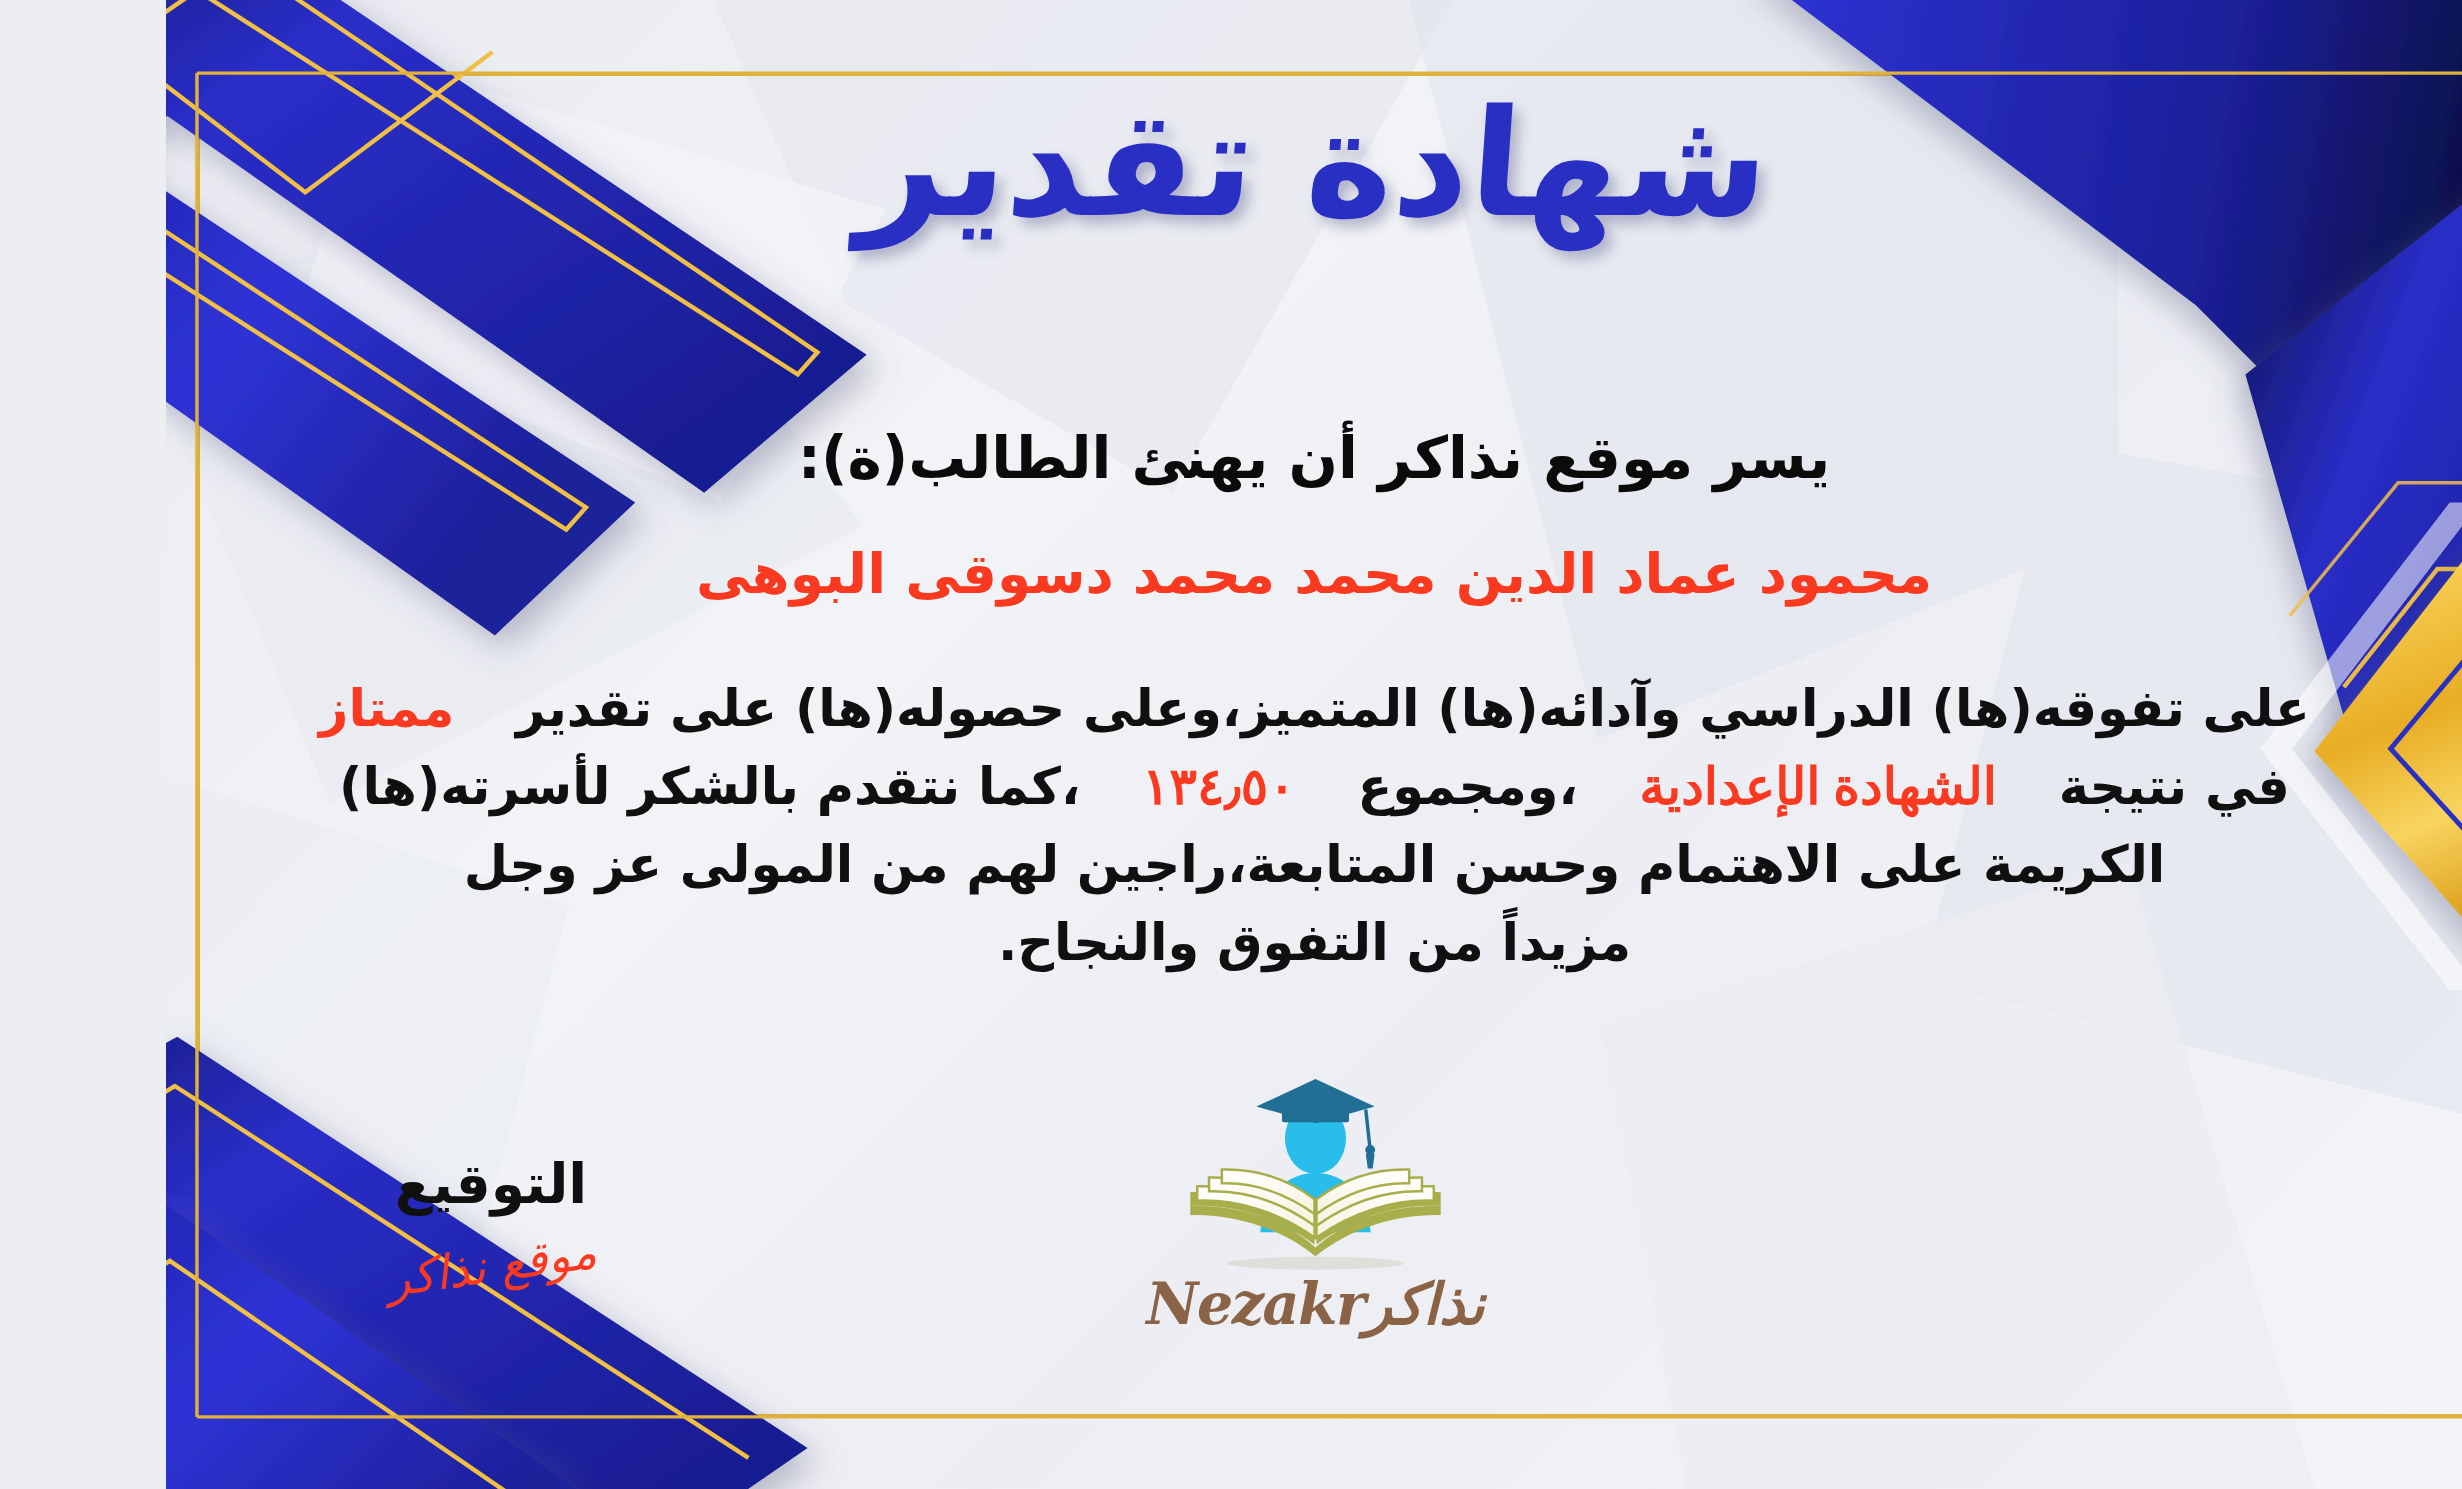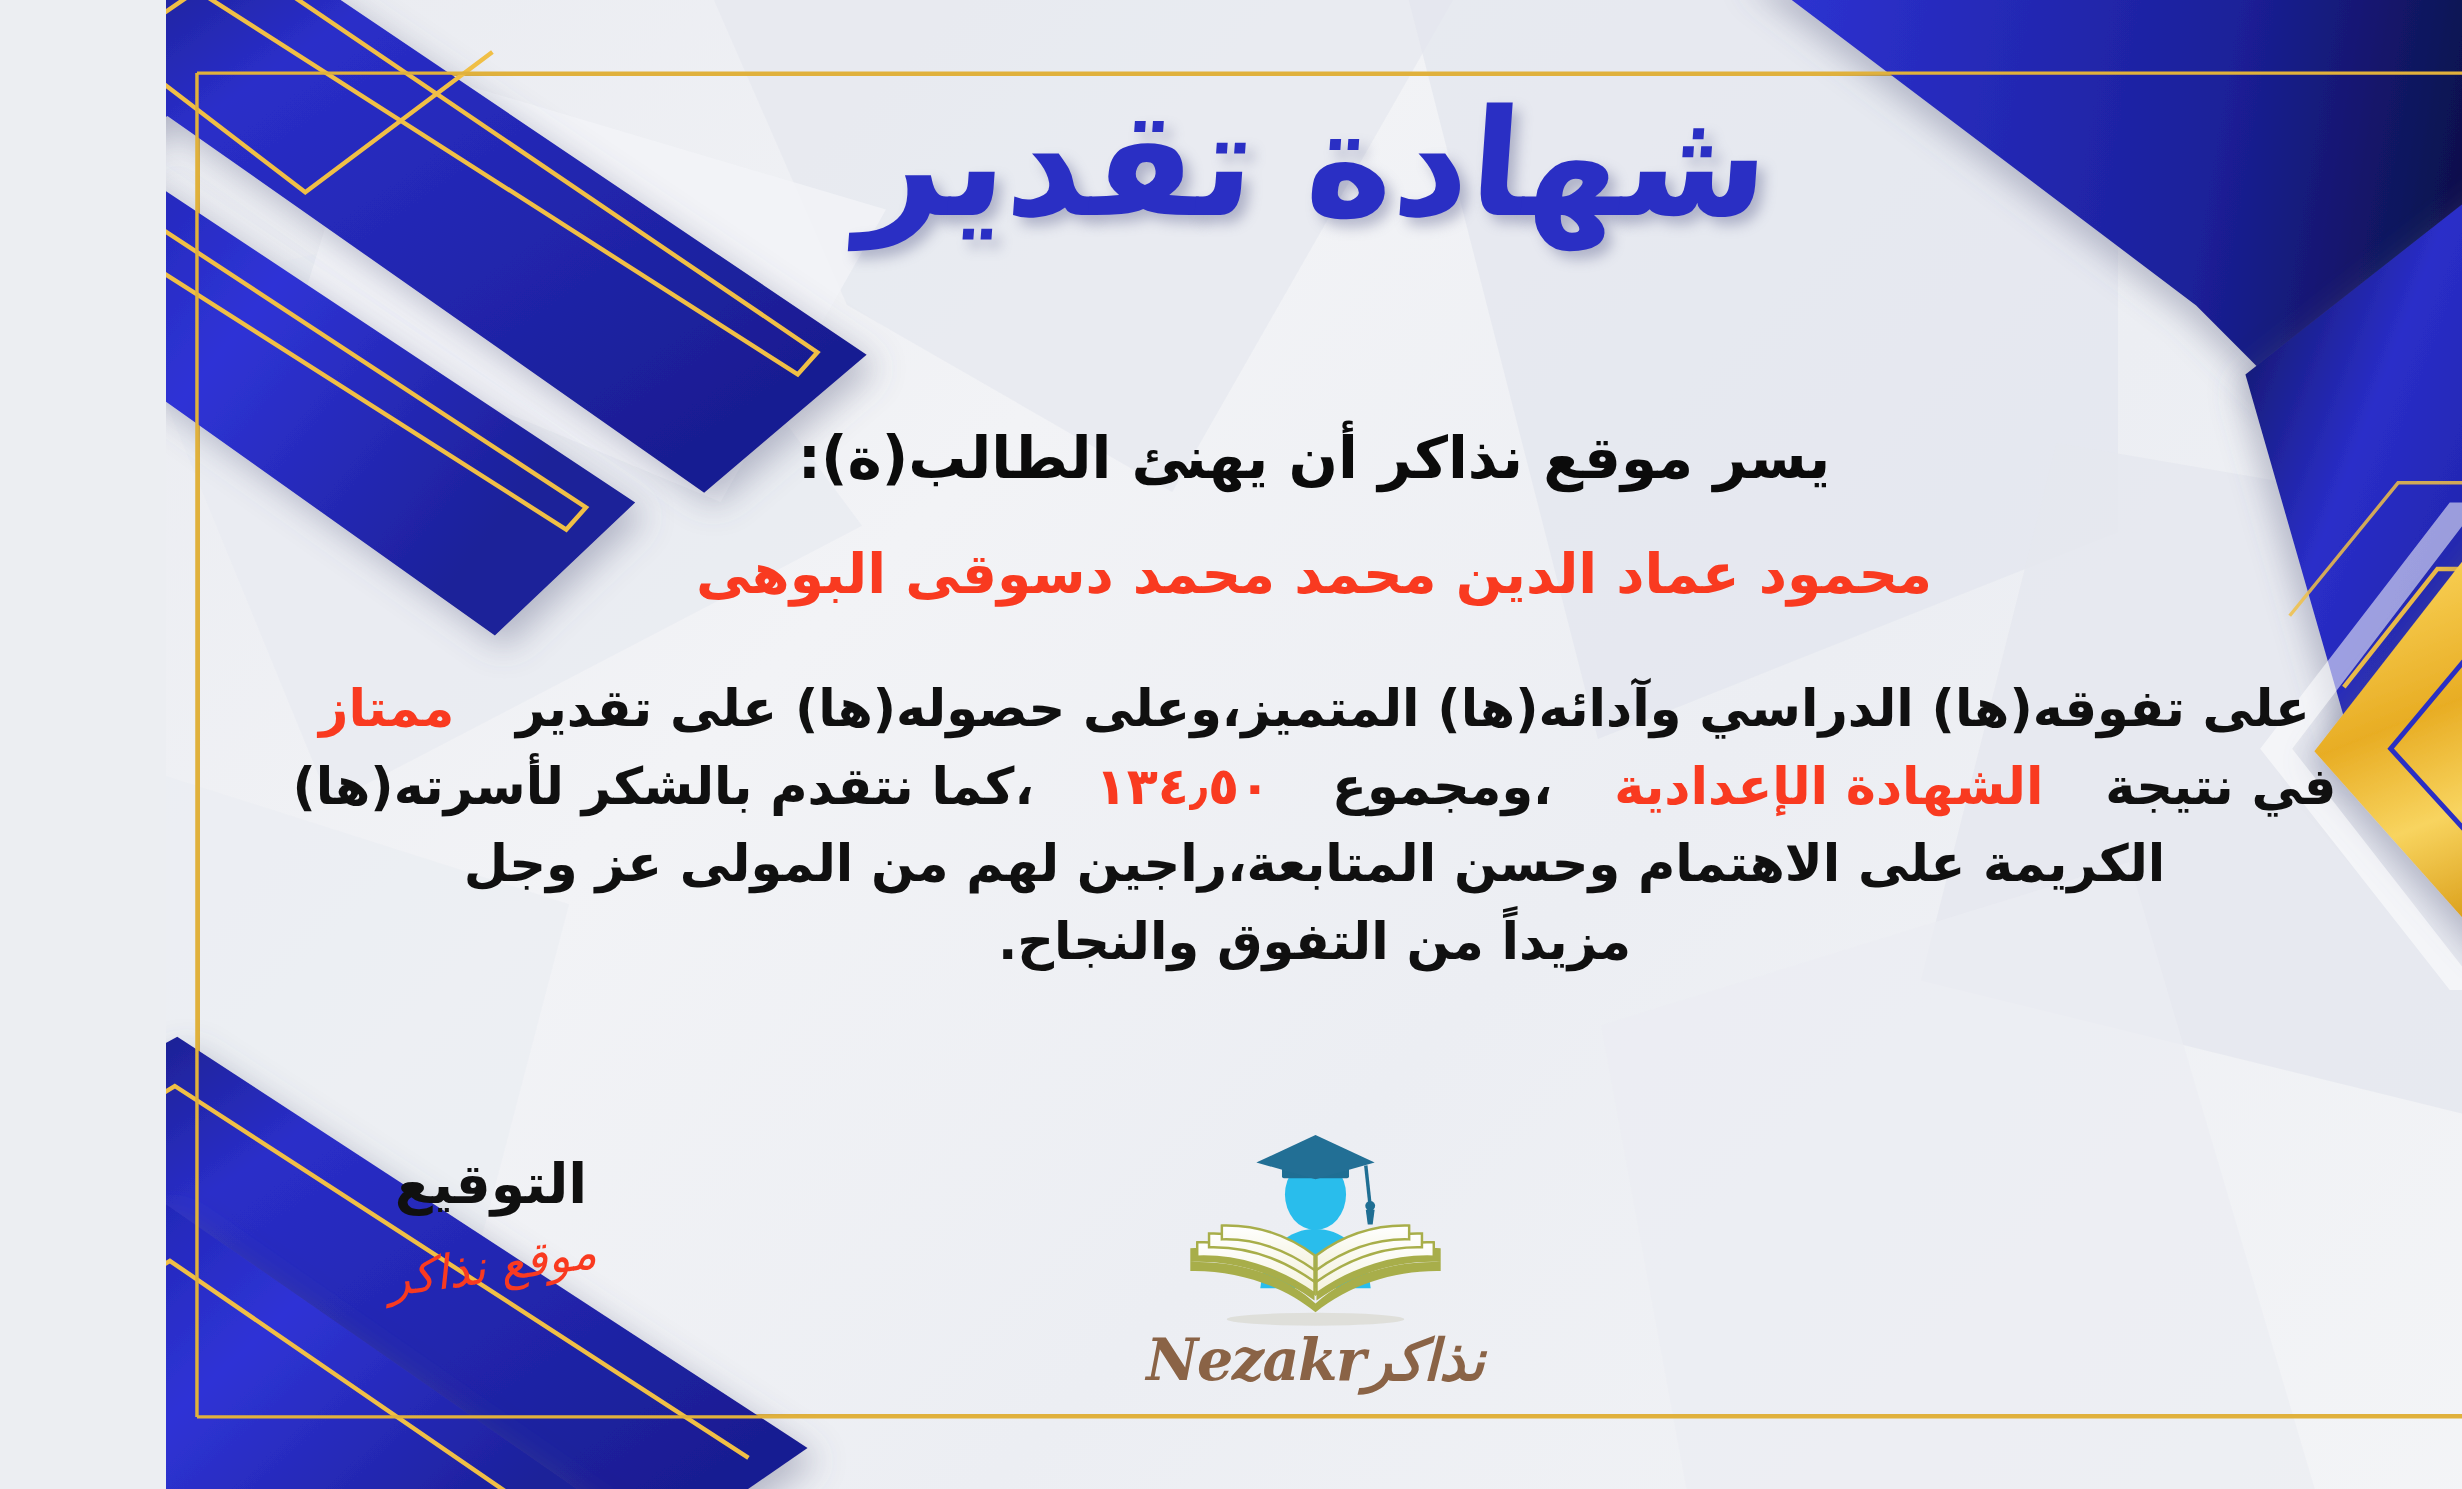--- a/index.html
+++ b/index.html
@@ -101,21 +101,21 @@
     text-align:center;
     font-size:51px;
     font-weight:600;
     color:#101010;
     line-height:1.52;
     letter-spacing:-1px;
   }
   .body-line { display:block; white-space:nowrap; }
   .hl { color:#f93a20; font-weight:700; }
   .sp-before { margin-right:44px; }
-  .sp-after  { margin-left:44px; }
+  .sp-after  { margin-left:44px;font-family:Liberation Serif, serif; }
 
   
   .sig-block {
     position:absolute; top:1152px; right:1935px;
     width:404px; text-align:center;
   }
   .sig-label {
     font-size:55px; font-weight:700; color:#101010;
     letter-spacing:-1px;
   }
@@ -125,21 +125,21 @@
     color:#f93a20;
     font-family:"DejaVu Serif","Liberation Serif",serif;
     font-style:italic;
     transform:rotate(-8deg);
     display:inline-block;
     letter-spacing:1px;
   }
 
   
   .logo-block {
-    position:absolute; top:1128px; left:1143px;
+    position:absolute; top:1072px; left:1143px;
     width:345px; text-align:center;
   }
   .logo-mark { width:345px; height:207px; display:block; }
   .logo-text {
     margin-top:-8.9px;
     font-size:57px;
     font-weight:700;
     color:#8a6346;
     font-family:"DejaVu Serif","Liberation Serif",serif;
     font-style:italic;

